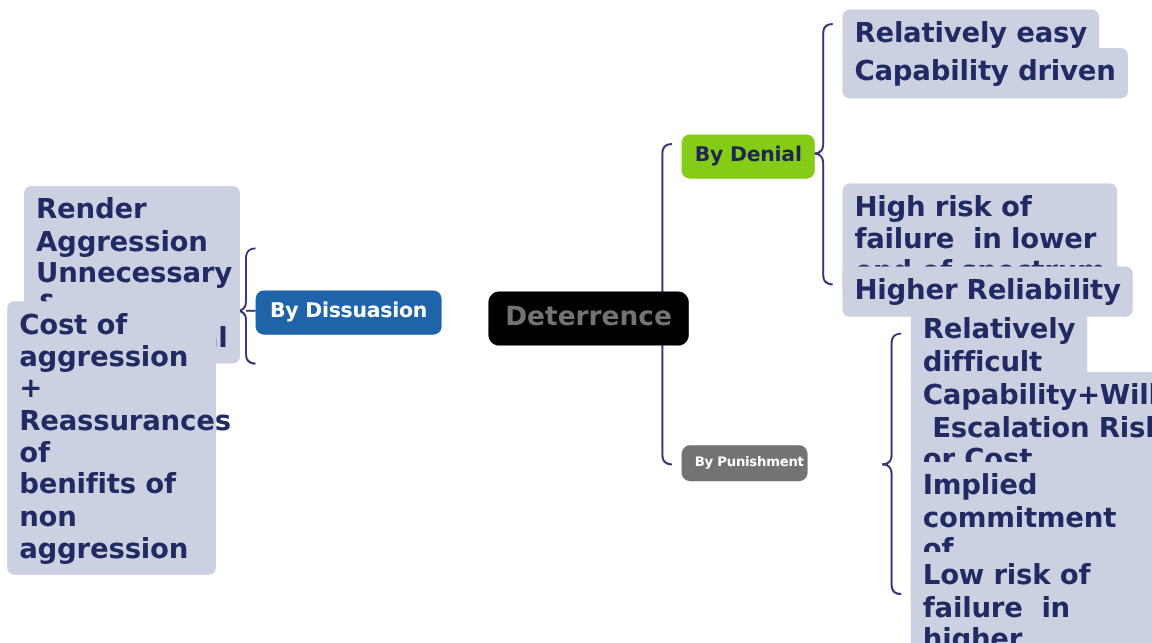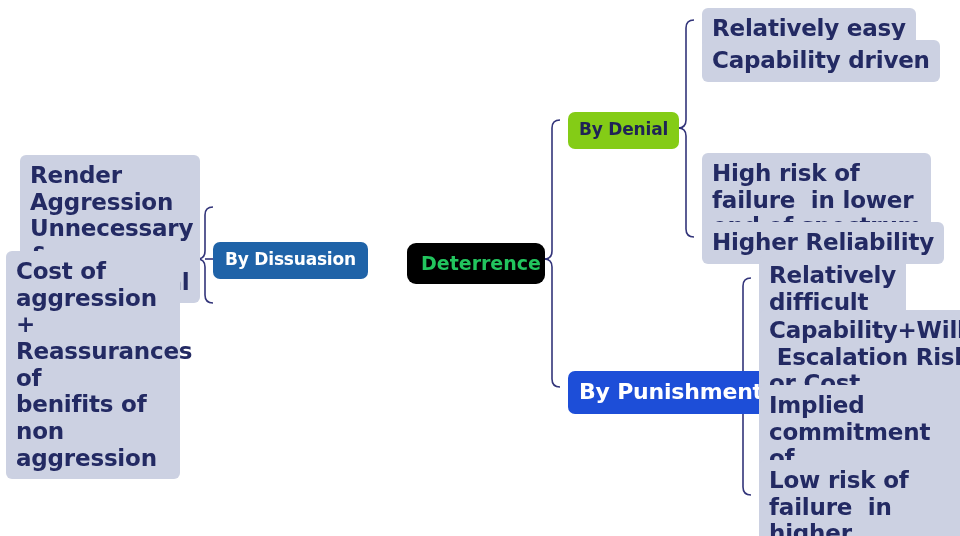--- a/index.html
+++ b/index.html
@@ -20,46 +20,46 @@
     box-sizing: border-box;
     border-radius: 6px;
     font-weight: bold;
     line-height: 1.16;
     white-space: pre-wrap;
     letter-spacing: -0.2px;
   }
   
   .root {
     background: #000000;
-    color: #22c55e;
+    color: #737373;
     border-radius: 9px;
-    font-size: 19px;
-    padding: 9px 4px 10px 14px;
+    font-size: 22px;
+    padding: 9px 14px 10px 14px;
     letter-spacing: 0px;
   }
   
   .branch-blue {
     background: #1f63a8;
     color: #ffffff;
     border-radius: 7px;
     font-size: 17px;
     padding: 8px 12px 9px 12px;
   }
   .branch-lilac {
     background: #84cc16;
     color: #1f2356;
     border-radius: 7px;
     font-size: 17px;
     padding: 8px 11px 9px 11px;
   }
   .branch-red {
-    background: #1d4ed8;
+    background: #737373;
     color: #ffffff;
     border-radius: 7px;
-    font-size: 22px;
+    font-size: 11px;
     padding: 8px 3px 9px 11px;
   }
   
   .leaf {
     background: #ccd1e2;
     color: #232a63;
     font-size: 23px;
     padding: 7px 10px 8px 10px;
     border-radius: 6px;
   }

